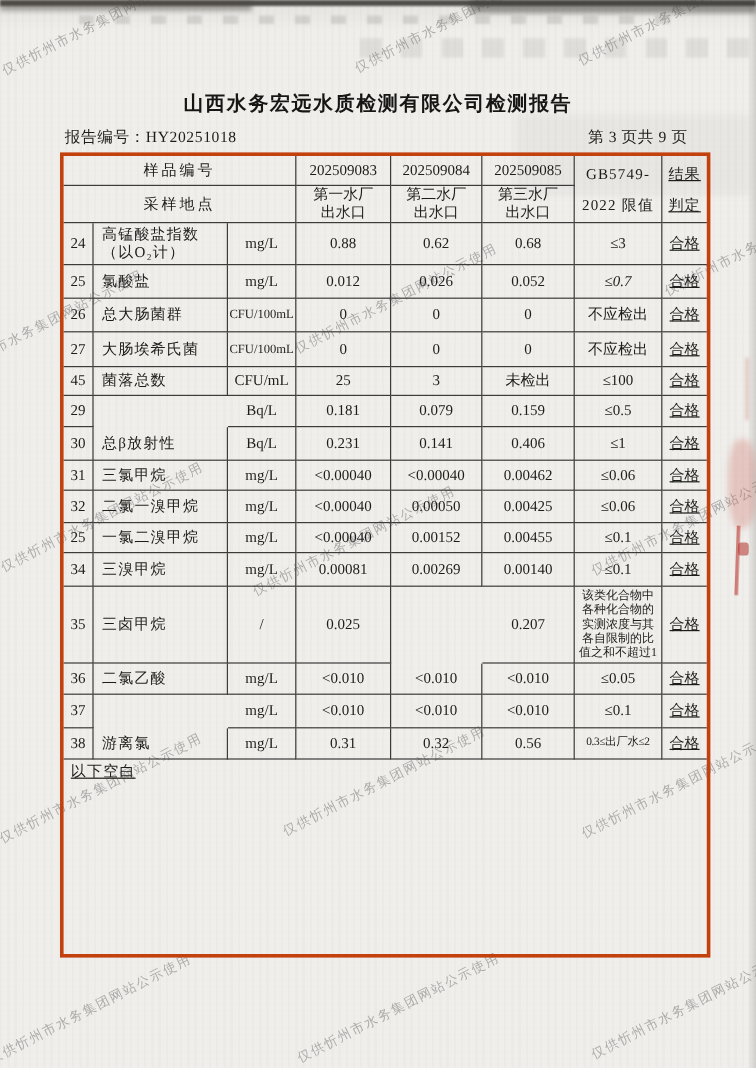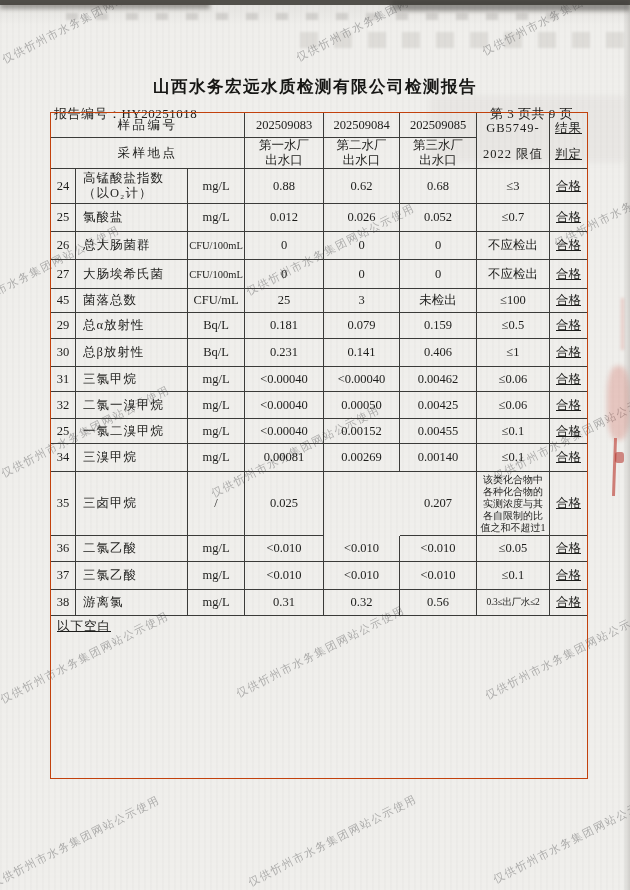--- a/index.html
+++ b/index.html
@@ -29,21 +29,21 @@
       font-family:"Liberation Sans","DejaVu Sans",sans-serif;font-size:11px;line-height:14px;
       letter-spacing:1.5px;color:rgba(118,118,118,.55);
       transform:rotate(-27deg);transform-origin:0 100%;}
   
   .title{position:absolute;top:76px;left:0;width:100%;text-align:center;z-index:3;
          font-family:"Liberation Sans","DejaVu Sans",sans-serif;font-weight:bold;
          font-size:16.5px;letter-spacing:1.5px;color:#161614;}
   .meta{position:absolute;top:105px;left:54px;right:57px;display:flex;justify-content:space-between;
         font-size:13px;letter-spacing:.5px;z-index:3;}
   
-  .report-table{position:absolute;left:50px;top:112px;display:grid;border:1px solid #c2410c;z-index:3;}
+  .report-table{position:absolute;left:50px;top:127px;display:grid;border:3px solid #c2410c;z-index:3;}
   .cell{display:flex;align-items:center;justify-content:center;text-align:center;
         border-right:1px solid #3b3b39;border-bottom:1px solid #3b3b39;
         font-size:12.5px;line-height:15px;white-space:pre-line;overflow:hidden;color:#1d1d1b;}
   .hd{letter-spacing:2.5px;}
   .nm{justify-content:flex-start;text-align:left;padding-left:7px;letter-spacing:1px;}
   .sm{font-size:10.5px;letter-spacing:0;}
   .cond{font-size:9.5px;letter-spacing:-.3px;}
   .tiny{font-size:10px;line-height:12px;padding:1px 2px;letter-spacing:0;}
   .two{line-height:26px;letter-spacing:1px;}
   .lc{border-right:none;text-decoration:underline;}
@@ -105,21 +105,21 @@
       <div class="cell" style="grid-area: 3 / 5;">0.62</div>
       <div class="cell" style="grid-area: 3 / 6;">0.68</div>
       <div class="cell" style="grid-area: 3 / 7;">≤3</div>
       <div class="cell lc" style="grid-area: 3 / 8;">合格</div>
       <div class="cell idx" style="grid-area: 4 / 1;">25</div>
       <div class="cell nm" style="grid-area: 4 / 2;">氯酸盐</div>
       <div class="cell" style="grid-area: 4 / 3;">mg/L</div>
       <div class="cell" style="grid-area: 4 / 4;">0.012</div>
       <div class="cell" style="grid-area: 4 / 5;">0.026</div>
       <div class="cell" style="grid-area: 4 / 6;">0.052</div>
-      <div class="cell" style="grid-area: 4 / 7;">≤0.7</div>
+      <div class="cell" style="grid-area: 4 / 7; font-style: italic;">≤0.7</div>
       <div class="cell lc" style="grid-area: 4 / 8;">合格</div>
       <div class="cell idx" style="grid-area: 5 / 1;">26</div>
       <div class="cell nm" style="grid-area: 5 / 2;">总大肠菌群</div>
       <div class="cell sm" style="grid-area: 5 / 3;">CFU/100mL</div>
       <div class="cell" style="grid-area: 5 / 4;">0</div>
       <div class="cell" style="grid-area: 5 / 5;">0</div>
       <div class="cell" style="grid-area: 5 / 6;">0</div>
       <div class="cell" style="grid-area: 5 / 7;">不应检出</div>
       <div class="cell lc" style="grid-area: 5 / 8;">合格</div>
       <div class="cell idx" style="grid-area: 6 / 1;">27</div>
@@ -132,21 +132,20 @@
       <div class="cell lc" style="grid-area: 6 / 8;">合格</div>
       <div class="cell idx" style="grid-area: 7 / 1;">45</div>
       <div class="cell nm" style="grid-area: 7 / 2;">菌落总数</div>
       <div class="cell" style="grid-area: 7 / 3;">CFU/mL</div>
       <div class="cell" style="grid-area: 7 / 4;">25</div>
       <div class="cell" style="grid-area: 7 / 5;">3</div>
       <div class="cell" style="grid-area: 7 / 6;">未检出</div>
       <div class="cell" style="grid-area: 7 / 7;">≤100</div>
       <div class="cell lc" style="grid-area: 7 / 8;">合格</div>
       <div class="cell idx" style="grid-area: 8 / 1;">29</div>
-      <div class="cell nm" style="grid-area: 8 / 2;">总α放射性</div>
       <div class="cell" style="grid-area: 8 / 3;">Bq/L</div>
       <div class="cell" style="grid-area: 8 / 4;">0.181</div>
       <div class="cell" style="grid-area: 8 / 5;">0.079</div>
       <div class="cell" style="grid-area: 8 / 6;">0.159</div>
       <div class="cell" style="grid-area: 8 / 7;">≤0.5</div>
       <div class="cell lc" style="grid-area: 8 / 8;">合格</div>
       <div class="cell idx" style="grid-area: 9 / 1;">30</div>
       <div class="cell nm" style="grid-area: 9 / 2;">总β放射性</div>
       <div class="cell" style="grid-area: 9 / 3;">Bq/L</div>
       <div class="cell" style="grid-area: 9 / 4;">0.231</div>
@@ -195,21 +194,20 @@
       <div class="cell lc" style="grid-area: 14 / 8;">合格</div>
       <div class="cell idx" style="grid-area: 15 / 1;">36</div>
       <div class="cell nm" style="grid-area: 15 / 2;">二氯乙酸</div>
       <div class="cell" style="grid-area: 15 / 3;">mg/L</div>
       <div class="cell" style="grid-area: 15 / 4;">&lt;0.010</div>
       <div class="cell" style="grid-area: 15 / 5;">&lt;0.010</div>
       <div class="cell" style="grid-area: 15 / 6;">&lt;0.010</div>
       <div class="cell" style="grid-area: 15 / 7;">≤0.05</div>
       <div class="cell lc" style="grid-area: 15 / 8;">合格</div>
       <div class="cell idx" style="grid-area: 16 / 1;">37</div>
-      <div class="cell nm" style="grid-area: 16 / 2;">三氯乙酸</div>
       <div class="cell" style="grid-area: 16 / 3;">mg/L</div>
       <div class="cell" style="grid-area: 16 / 4;">&lt;0.010</div>
       <div class="cell" style="grid-area: 16 / 5;">&lt;0.010</div>
       <div class="cell" style="grid-area: 16 / 6;">&lt;0.010</div>
       <div class="cell" style="grid-area: 16 / 7;">≤0.1</div>
       <div class="cell lc" style="grid-area: 16 / 8;">合格</div>
       <div class="cell idx" style="grid-area: 17 / 1;">38</div>
       <div class="cell nm" style="grid-area: 17 / 2;">游离氯</div>
       <div class="cell" style="grid-area: 17 / 3;">mg/L</div>
       <div class="cell" style="grid-area: 17 / 4;">0.31</div>

